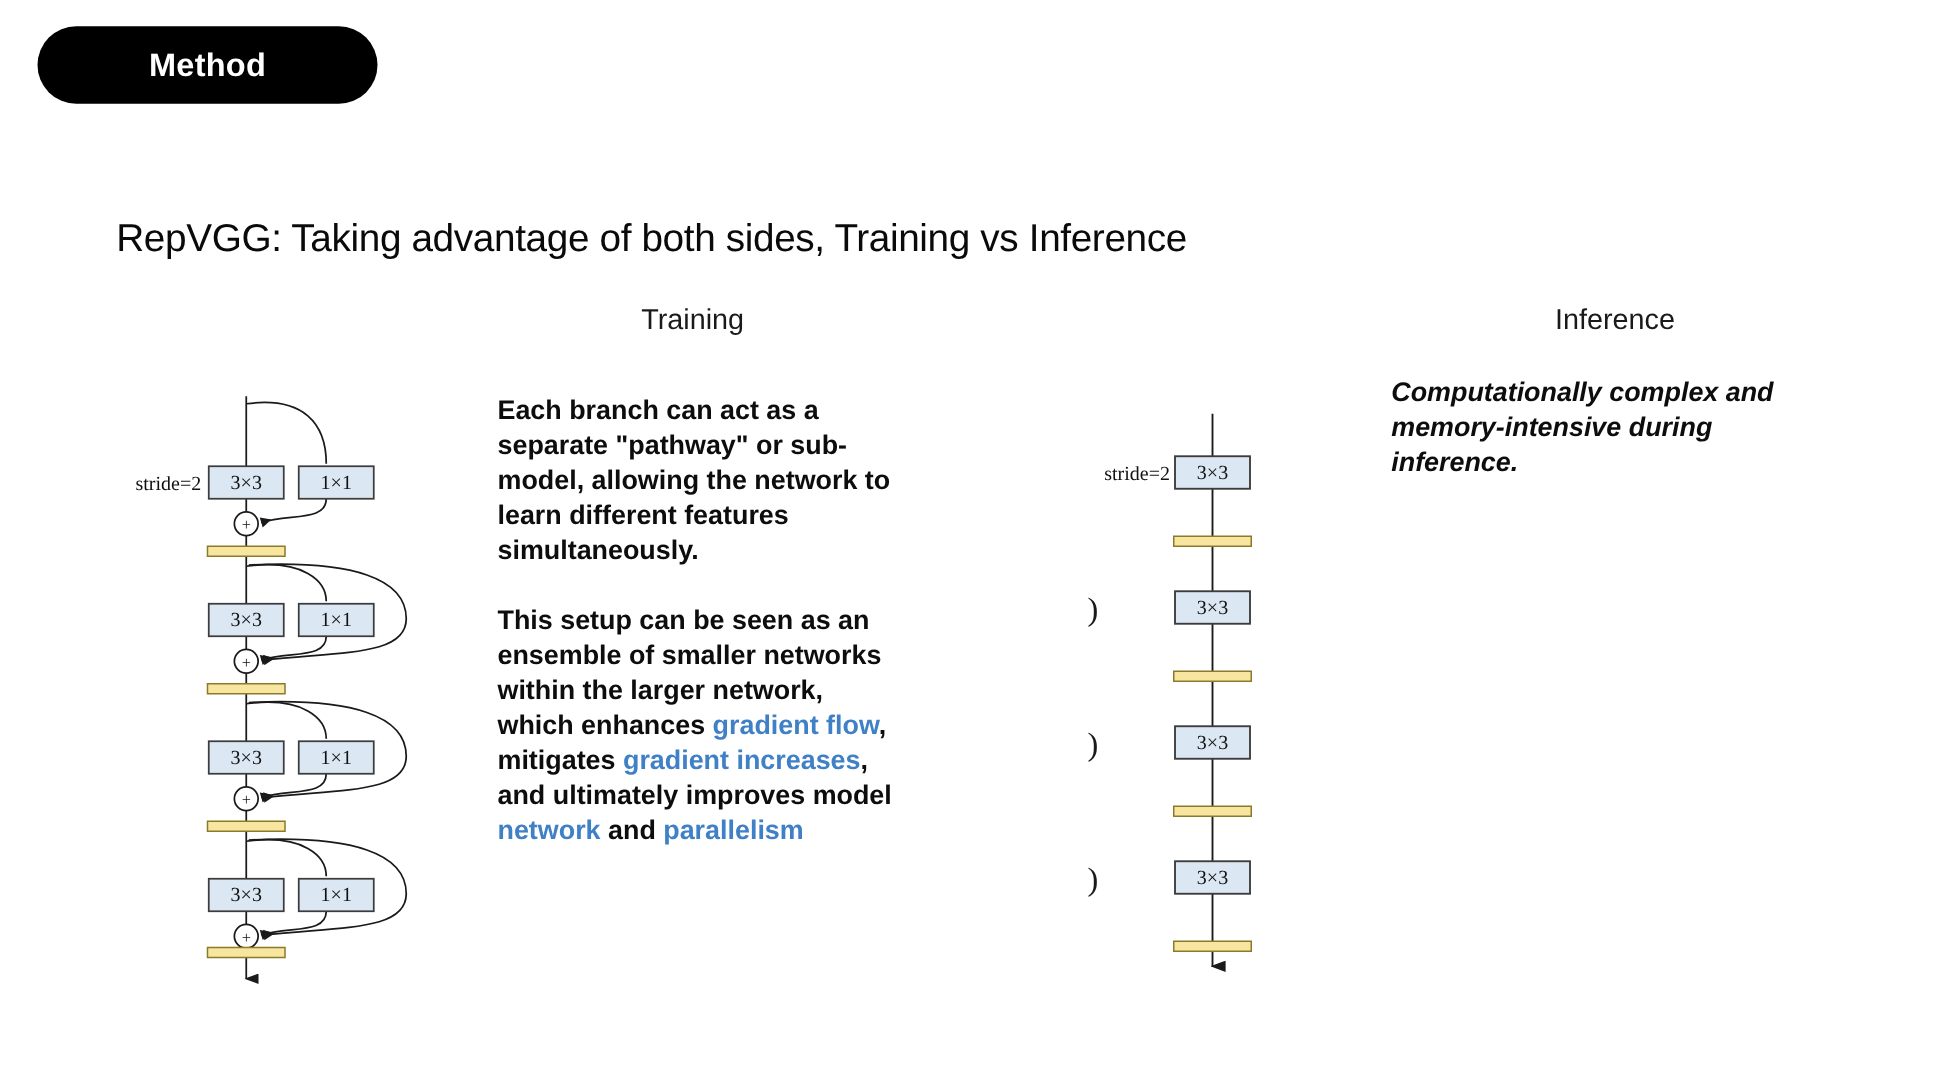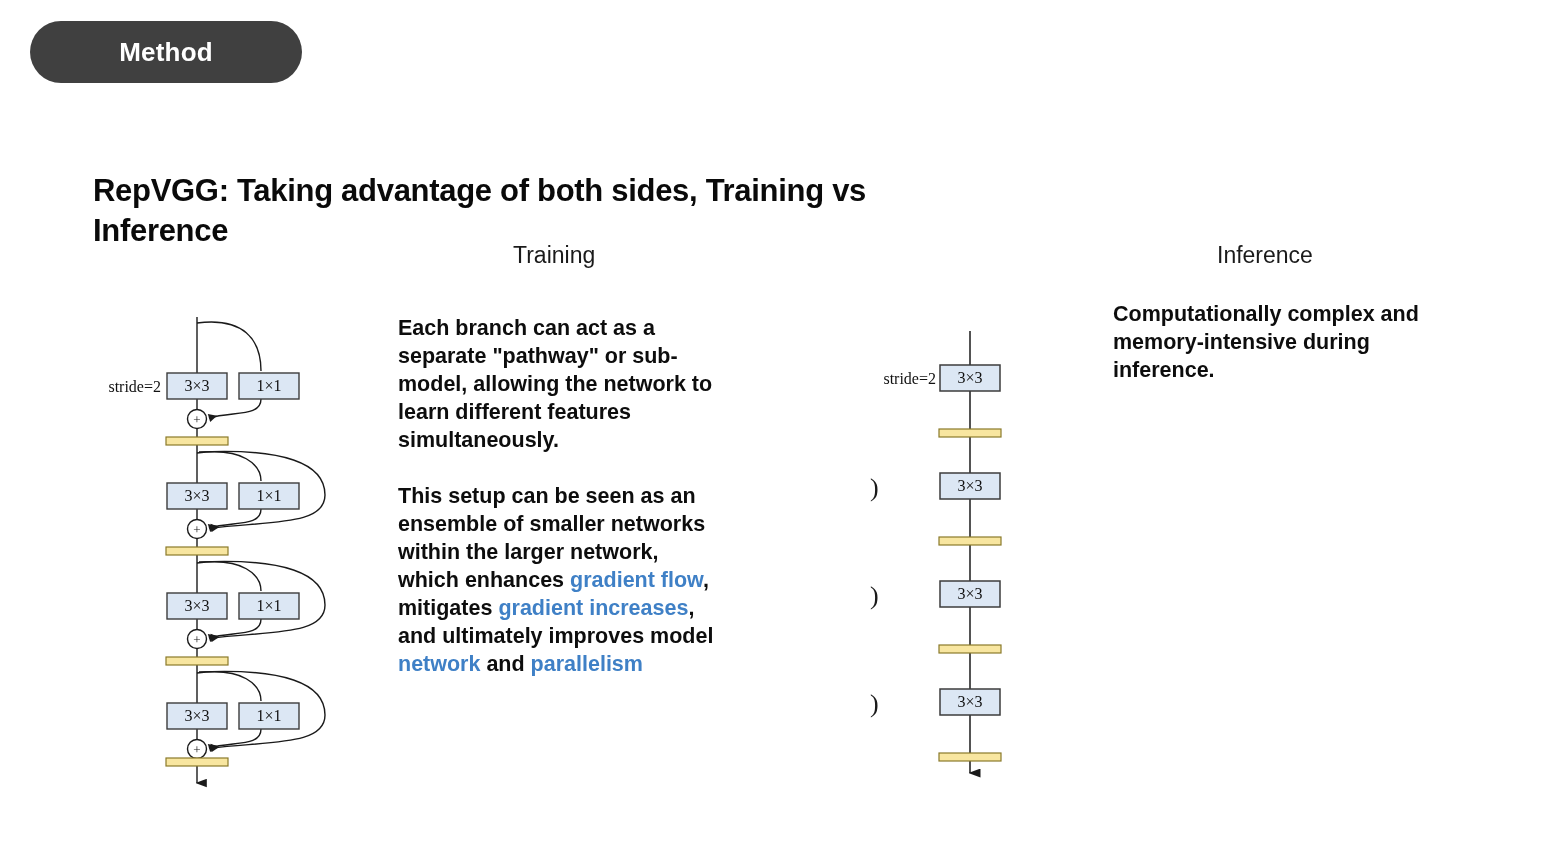--- a/index.html
+++ b/index.html
@@ -19,55 +19,55 @@
   }
 
   
   .section-badge {
     position: absolute;
     left: 30px;
     top: 21px;
     width: 272px;
     height: 62px;
     border-radius: 31px;
-    background: #404040;
+    background: #000000;
     display: flex;
     align-items: center;
     justify-content: center;
   }
   .section-badge-label {
     color: #ffffff;
     font-size: 26px;
     font-weight: bold;
     letter-spacing: 0.2px;
   }
 
   
   .slide-title {
     position: absolute;
     left: 93px;
     top: 150px;
     width: 900px;
     font-size: 31px;
-    font-weight: bold;
+    font-weight: normal;
     line-height: 40px;
     letter-spacing: -0.3px;
     color: #0a0a0a;
   }
 
   
   .col-heading {
     position: absolute;
     font-size: 23px;
     font-weight: normal;
     color: #1a1a1a;
     top: 242px;
   }
   .col-heading.training  { left: 513px; }
-  .col-heading.inference { left: 1217px; }
+  .col-heading.inference { left: 1244px; }
 
   
   .figure-panel {
     position: absolute;
     background: #ffffff;
   }
   #training-figure {
     left: 93px;
     top: 313px;
     width: 262px;
@@ -83,21 +83,21 @@
 
   
   .text-column {
     position: absolute;
     font-size: 21.5px;
     line-height: 28px;
     font-weight: bold;
     color: #0d0d0d;
   }
   #training-text  { left: 398px;  top: 314px; width: 320px; }
-  #inference-text { left: 1113px; top: 300px; width: 330px; }
+  #inference-text { left: 1113px; top: 300px; width: 330px; font-style: italic; }
 
   .para { margin: 0 0 28px 0; }
   .para:last-child { margin-bottom: 0; }
 
   .hl-blue { color: #3f80c6; }
   .hl-red  { color: #fc5a58; }
 </style>
 </head>
 <body>
 

